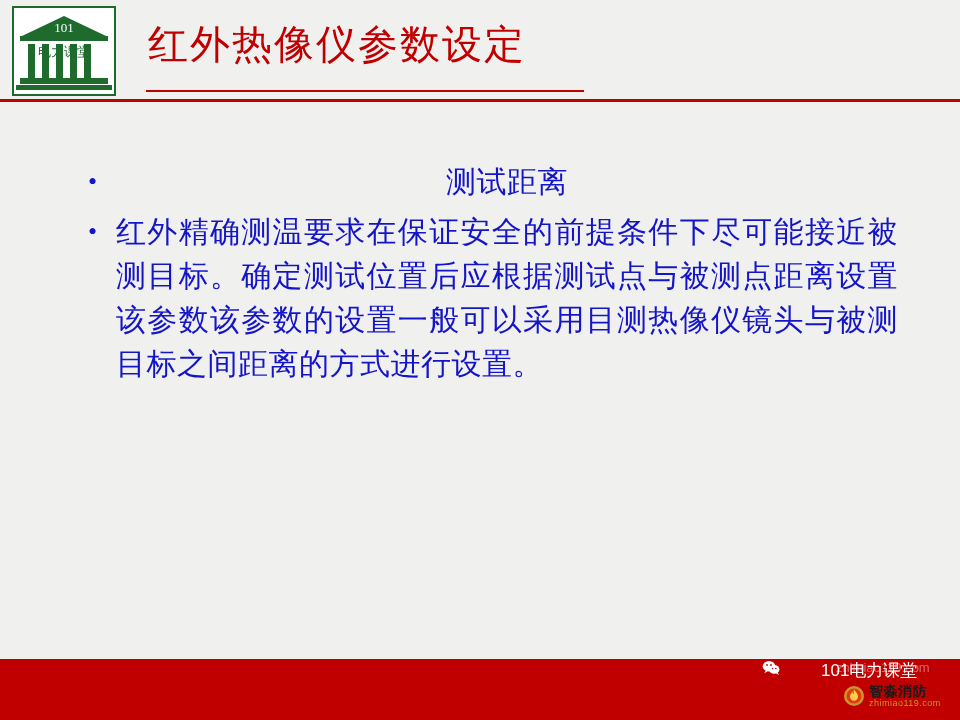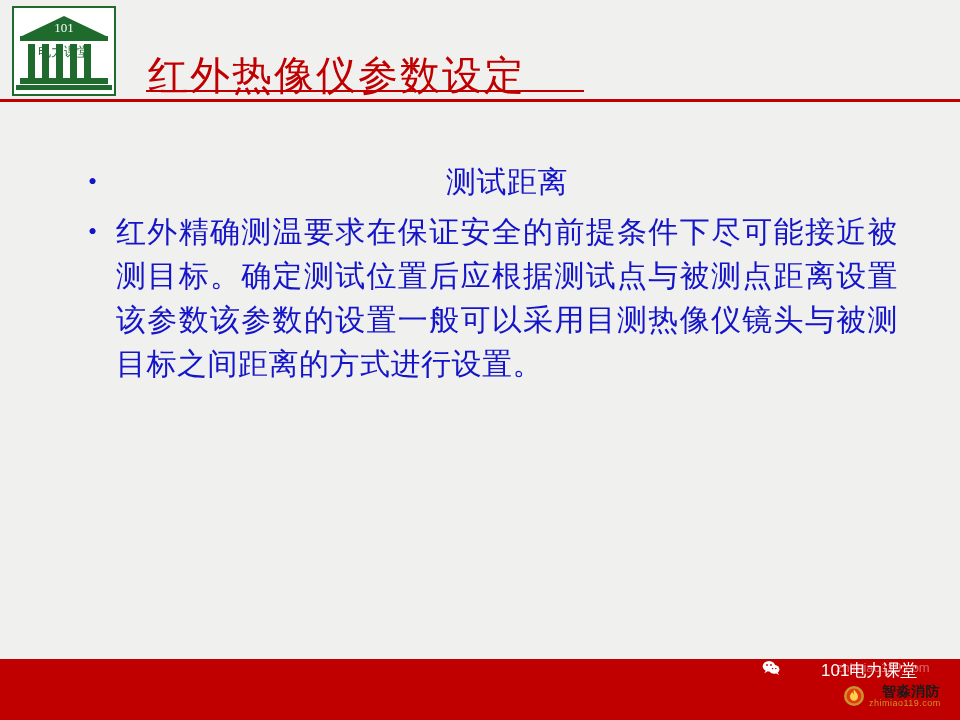--- a/index.html
+++ b/index.html
@@ -33,21 +33,21 @@
     position: absolute;
     left: 0;
     top: 99px;
     width: 960px;
     height: 3px;
     background: #c00000;
   }
   .header-title {
     position: absolute;
     left: 148px;
-    top: 52px;
+    top: 21px;
     font-size: 40px;
     line-height: 48px;
     color: #c00000;
     font-family: "Liberation Serif", serif;
     letter-spacing: 2px;
     white-space: nowrap;
   }
   .header-title-underline {
     position: absolute;
     left: 146px;
@@ -144,21 +144,20 @@
     display: flex;
     flex-direction: column;
     line-height: 1;
   }
   .zhimiao-title {
     font-size: 14px;
     color: #1a1a1a;
     font-family: "Liberation Sans", sans-serif;
     font-weight: bold;
     letter-spacing: 0.5px;
-    margin-left: 13px;
   }
   .zhimiao-sub {
     font-size: 9px;
     color: #c8962d;
     font-family: "Liberation Sans", sans-serif;
     letter-spacing: 0.5px;
     margin-top: 1px;
   }
   .ghost-text {
     position: absolute;

